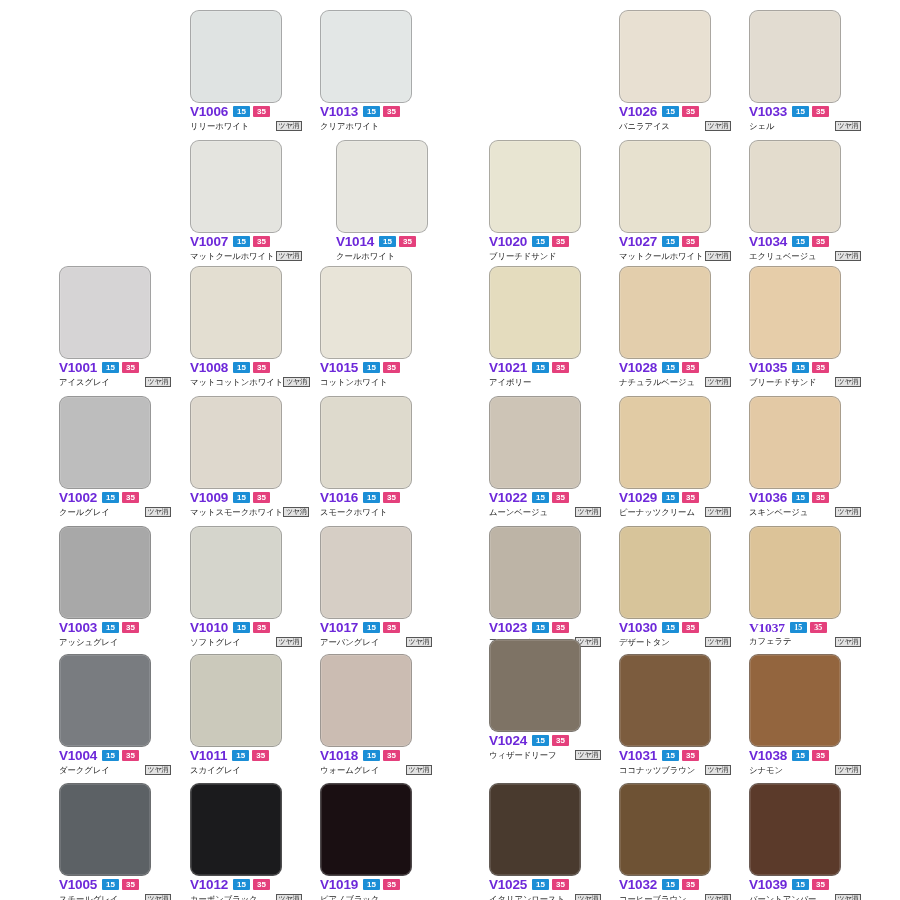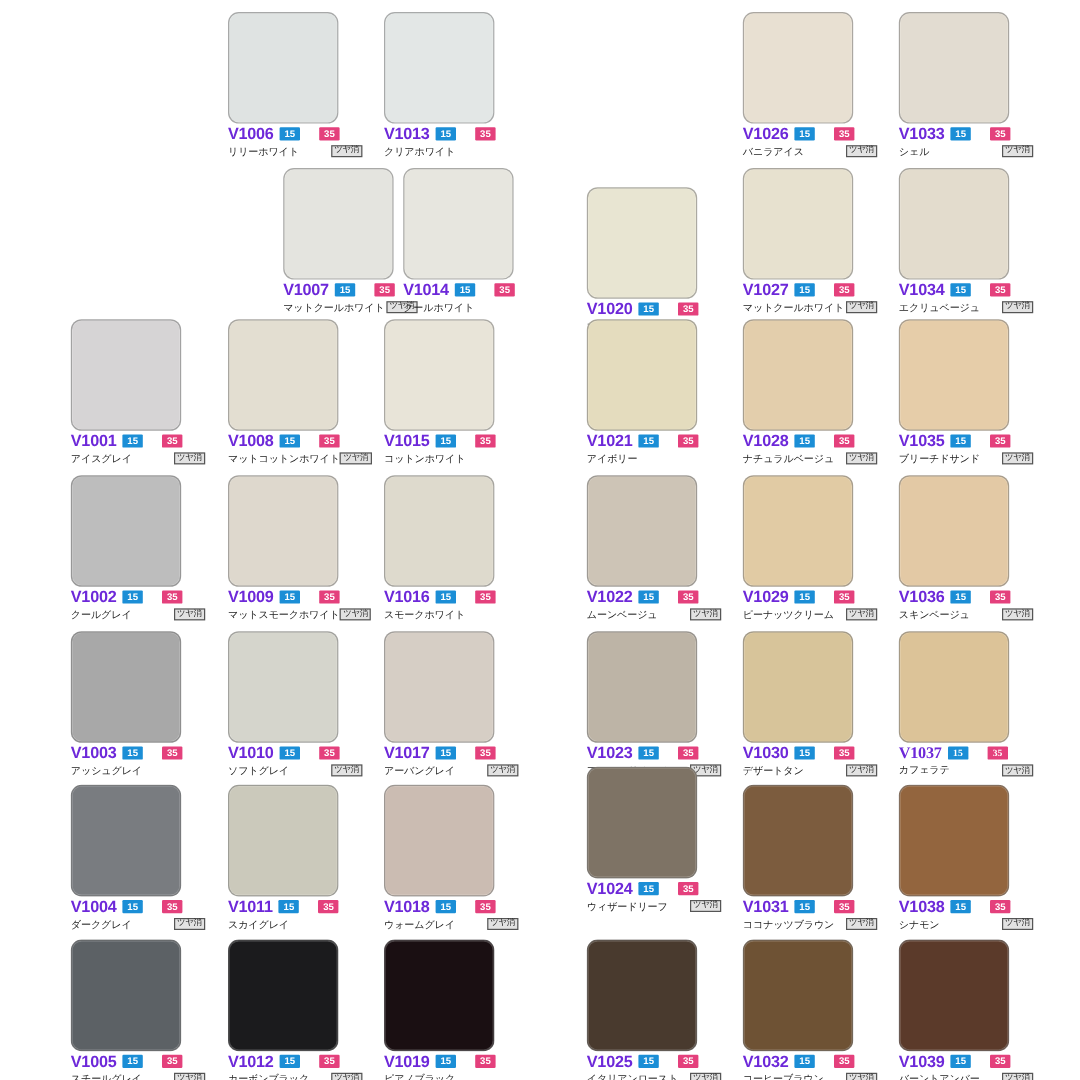--- a/index.html
+++ b/index.html
@@ -39,21 +39,21 @@
     font-weight: 700;
     letter-spacing: -0.2px;
     color: #6d28d9;
     line-height: 13px;
     white-space: nowrap;
   }
   .badges {
     display: flex;
     align-items: center;
     margin-left: 5px;
-    gap: 16px;
+    gap: 3px;
   }
   .badge {
     font-size: 8px;
     font-weight: 700;
     color: #ffffff;
     line-height: 9px;
     padding: 1px 3px 1px 3px;
     min-width: 17px;
     text-align: center;
     border-radius: 1px;
@@ -151,21 +151,21 @@
             <span class="badge b15">15</span>
             <span class="badge b35">35</span>
           </span>
         </div>
         <div class="row2">
           <span class="jname">シェル</span>
           <span class="matte">ツヤ消</span>
         </div>
       </div>
     </div>
-    <div class="cell" style="left: 190px; top: 140px; margin-left: 46px;">
+    <div class="cell" style="left: 190px; top: 140px;">
       <div class="chip" style="background: rgb(228, 228, 223);"></div>
       <div class="meta">
         <div class="row1">
           <span class="code">V1007</span>
           <span class="badges">
             <span class="badge b15">15</span>
             <span class="badge b35">35</span>
           </span>
         </div>
         <div class="row2">
@@ -183,21 +183,21 @@
             <span class="badge b15">15</span>
             <span class="badge b35">35</span>
           </span>
         </div>
         <div class="row2">
           <span class="jname">クールホワイト</span>
           <span class="matte hidden"></span>
         </div>
       </div>
     </div>
-    <div class="cell" style="left: 489px; top: 156px;">
+    <div class="cell" style="left: 489px; top: 140px;">
       <div class="chip" style="background: rgb(232, 229, 210);"></div>
       <div class="meta">
         <div class="row1">
           <span class="code">V1020</span>
           <span class="badges">
             <span class="badge b15">15</span>
             <span class="badge b35">35</span>
           </span>
         </div>
         <div class="row2">

